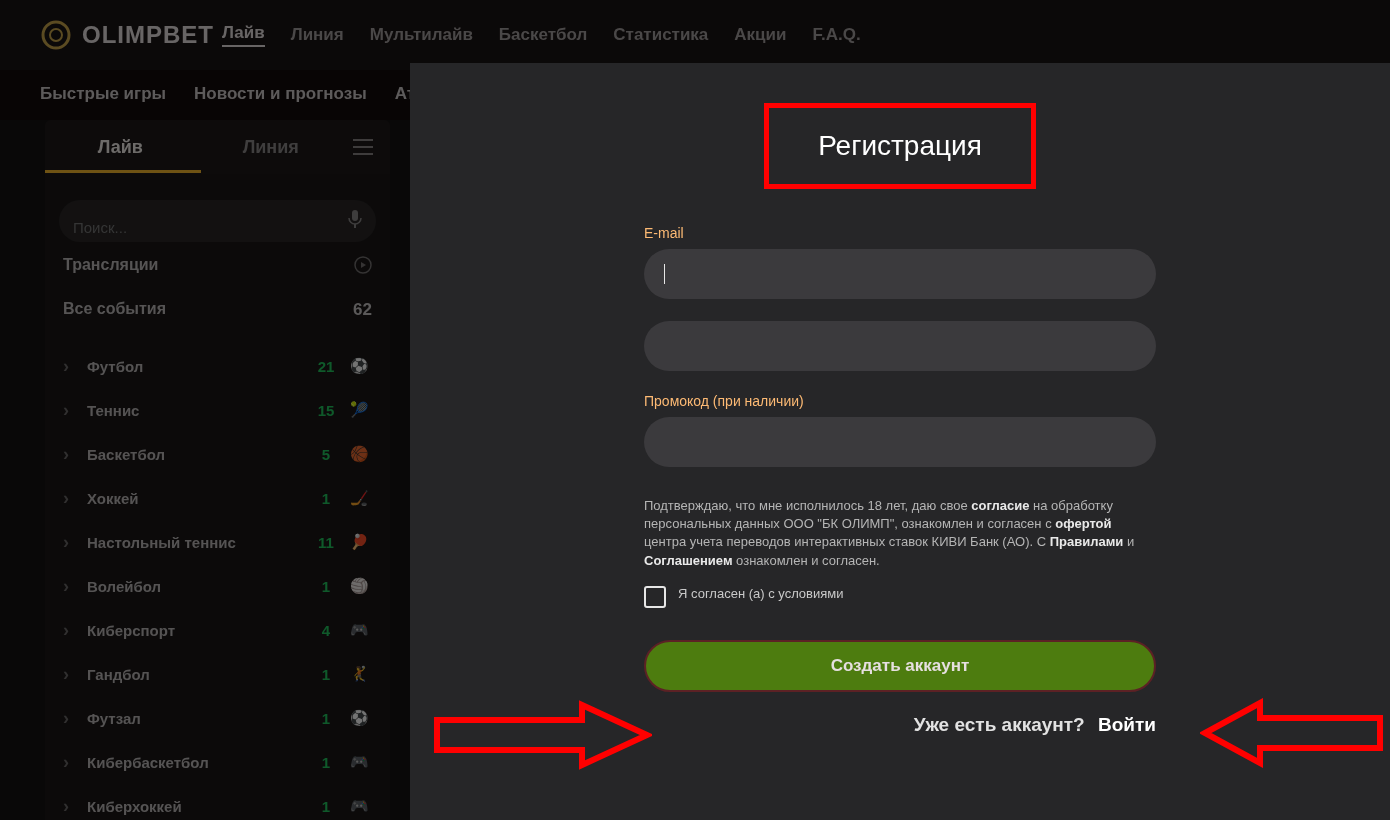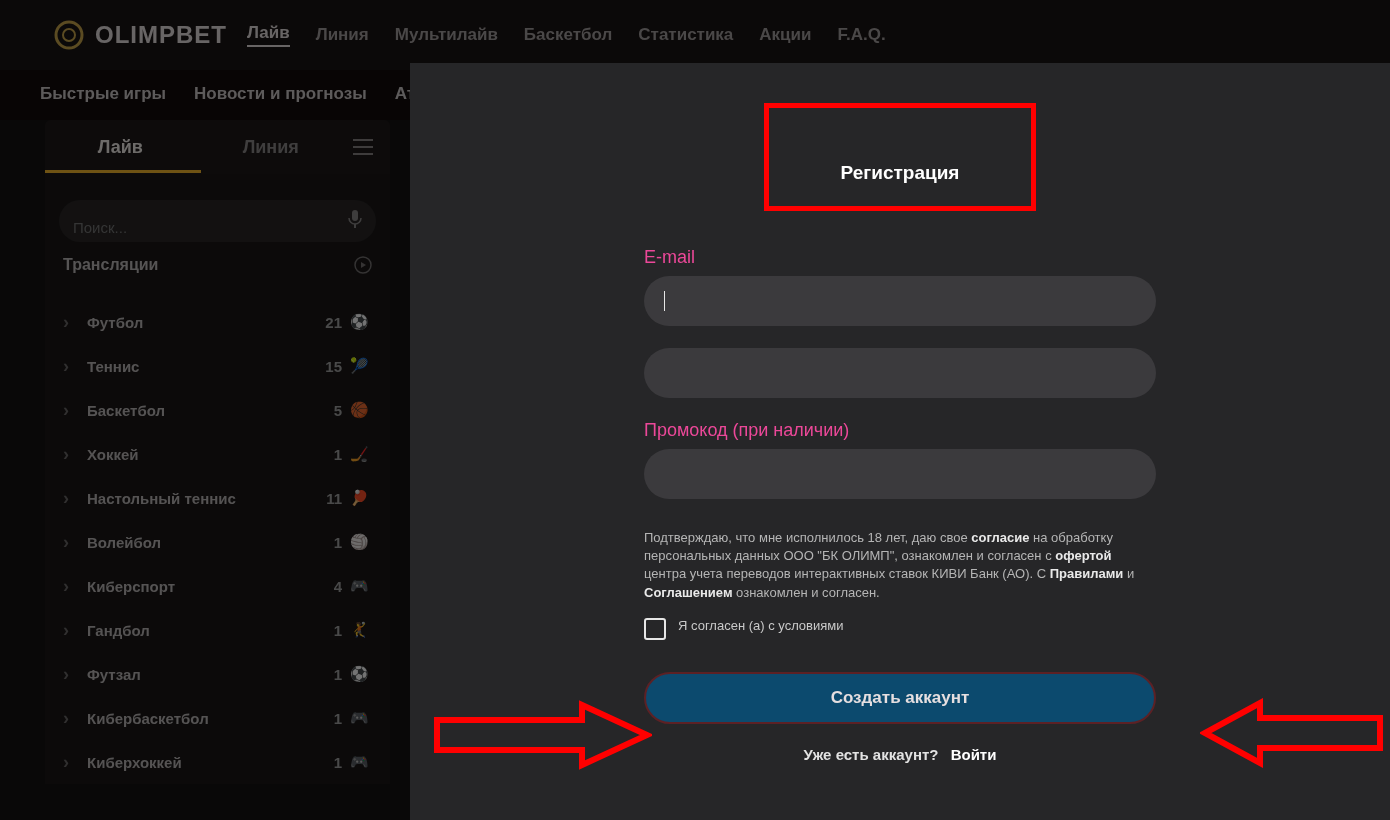--- a/index.html
+++ b/index.html
@@ -1,20 +1,20 @@
 <!DOCTYPE html>
 <html><head>
 <meta charset="utf-8">
 <style>
   * { box-sizing: border-box; margin: 0; padding: 0; }
   html, body { width: 1390px; height: 820px; overflow: hidden; }
   body { background: #161213; font-family: Arial, Helvetica, sans-serif; color: #c9c9c9; position: relative; }
 
   
-  .topbar { height: 70px; display: flex; align-items: center; padding: 0 53px; gap: 20px; background: #1a1414; }
+  .topbar { height: 70px; display: flex; align-items: center; padding: 0 40px; gap: 8px; background: #1a1414; }
   .logo { display: flex; align-items: center; gap: 10px; }
   .logo-mark { width: 32px; height: 32px; }
   .logo-text { font-size: 24px; font-weight: 800; letter-spacing: 1px; color: #e6e0e0; }
   .nav a { color: #a59f9f; text-decoration: none; font-size: 17px; font-weight: 600; }
   .nav { display: flex; gap: 26px; align-items: center; }
   .nav a.active { color: #e6e0e0; border-bottom: 2px solid #e6e0e0; padding-bottom: 2px; }
 
   
   .secondary { display: flex; gap: 28px; padding: 14px 40px 16px 40px; background: #120d0d; }
   .secondary a { color: #cfc9c9; font-size: 17px; font-weight: 700; text-decoration: none; }
@@ -33,47 +33,47 @@
 
   .row { display: flex; height: 44px; padding: 0 18px; font-size: 16px; color: #bfbbbb; font-weight: 600; cursor: pointer; }
   .row.first { margin-top: 14px; }
   .row .num { margin-left: auto; color: #c9c6c6; font-weight: 700; }
   .row .num.allnum { font-size: 17px; }
   .row .play { margin-left: auto; color: #757171; }
 
   .sport { display: flex; align-items: center; height: 44px; padding: 0 18px; font-size: 15px; color: #bdb9b9; font-weight: 600; cursor: pointer; }
   .sport .chev { width: 24px; color: #6c6868; font-size: 18px; }
   .sport .label { flex: 1; }
-  .sport .cnt { width: 32px; text-align: right; color: #a3a3a3; font-weight: 700; }
+  .sport .cnt { width: 32px; text-align: center; color: #22c55e; font-weight: 700; }
   .sport .ico { width: 24px; text-align: center; color: #6c6868; font-size: 15px; margin-left: 6px; }
 
   
   .dim { position: absolute; inset: 0; background: rgba(0,0,0,0.55); }
 
   
   .modal { position: absolute; left: 410px; right: 0; top: 63px; bottom: 0; background: #262628; padding: 40px 0 0 0; }
   .modal-inner { width: 700px; margin: 0 auto; position: relative; }
   .title-box { border: 5px solid #ff0000; width: 272px; margin: 0 auto 36px auto; padding: 22px 10px; text-align: center; }
-  .title-box h1 { color: #fff; font-size: 19px; font-weight: 700; margin-top: 32px; }
+  .title-box h1 { color: #fff; font-size: 28px; font-weight: 400; }
 
   .formwrap { width: 512px; margin: 0 auto; }
-  .fld-label { font-size: 18px; color: #ec4899; margin-bottom: 8px; }
+  .fld-label { font-size: 14px; color: #fdba74; margin-bottom: 8px; }
   .fld-input { width: 100%; height: 50px; background: #3b3a3d; border: none; border-radius: 28px; padding: 0 20px; color: #e6e6e6; font-size: 15px; outline: none; margin-bottom: 22px; }
   .fld-input.focused { position: relative; }
   .caret-line { position: relative; }
   .caret-line .caret { position: absolute; left: 20px; top: 15px; height: 20px; width: 1px; background: #e6e6e6; }
 
   .legal { font-size: 13px; line-height: 1.4; color: #b5b5b5; margin-bottom: 16px; margin-top: 8px; }
   .legal a { color: #e9e9e9; text-decoration: none; font-weight: 600; }
 
   .agree { display: flex; gap: 12px; font-size: 13px; color: #c9c9c9; margin-bottom: 32px; }
   .agree .cb { width: 22px; height: 22px; border: 2px solid #e6e6e6; border-radius: 3px; background: transparent; cursor: pointer; }
 
-  .create-btn { width: 100%; height: 52px; background: #0c4a6e; border: 2px solid #5c2125; color: #e6dfe0; font-size: 17px; font-weight: 700; border-radius: 30px; cursor: pointer; }
-  .already { text-align: center; margin-top: 22px; font-size: 15px; color: #e2e2e2; font-weight: 600; }
+  .create-btn { width: 100%; height: 52px; background: #4d7c0f; border: 2px solid #5c2125; color: #e6dfe0; font-size: 17px; font-weight: 700; border-radius: 30px; cursor: pointer; }
+  .already { text-align: right; margin-top: 22px; font-size: 19px; color: #e2e2e2; font-weight: 600; }
   .already a { color: #fff; margin-left: 8px; text-decoration: none; font-weight: 700; }
 
   
   .arrow-annot { position: absolute; pointer-events: none; }
   .arrow-left { left: 432px; top: 700px; }
   .arrow-right { left: 1200px; top: 698px; }
 </style>
 </head>
 <body>
 
@@ -129,20 +129,24 @@
   <div class="row first">
     <span>Трансляции</span>
     <span class="play">
       <svg width="18" height="18" viewBox="0 0 18 18">
           <circle cx="9" cy="9" r="8" fill="none" stroke="currentColor" stroke-width="1.5"></circle>
           <path d="M7 6l5 3-5 3z" fill="currentColor"></path>
         </svg>
     </span>
   </div>
 
+  <div class="row">
+    <span>Все события</span>
+    <span class="num allnum">62</span>
+  </div>
 
   <div class="sport">
     <span class="chev">›</span>
     <span class="label">Футбол</span>
     <span class="cnt">21</span>
     <span class="ico">⚽</span>
   </div>
   <div class="sport">
     <span class="chev">›</span>
     <span class="label">Теннис</span>

